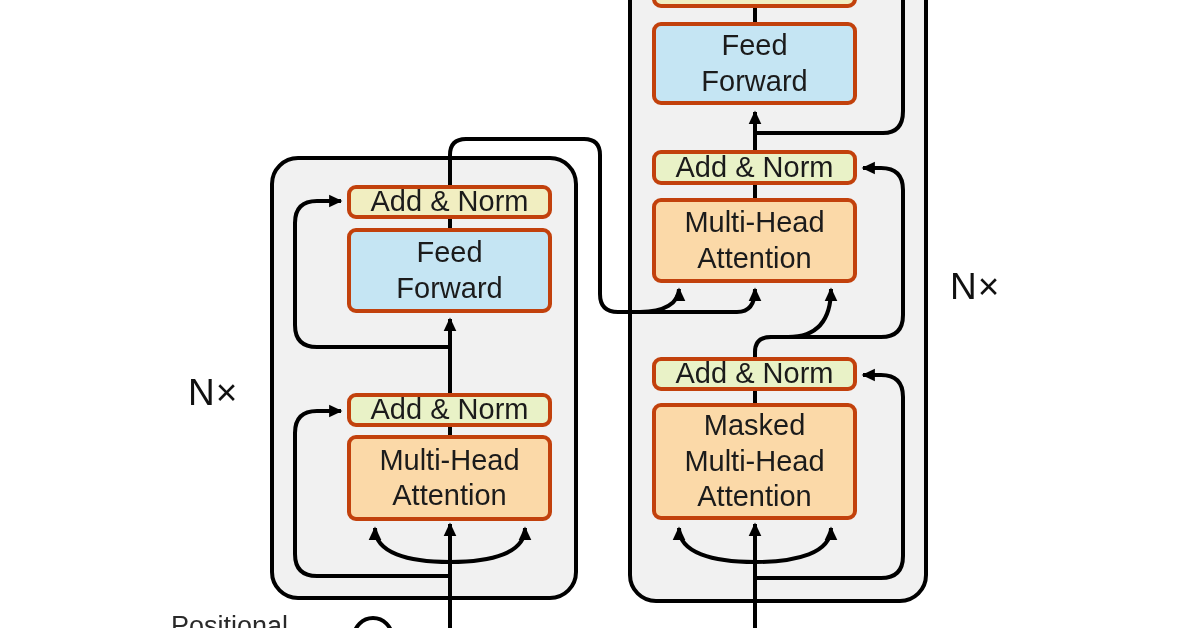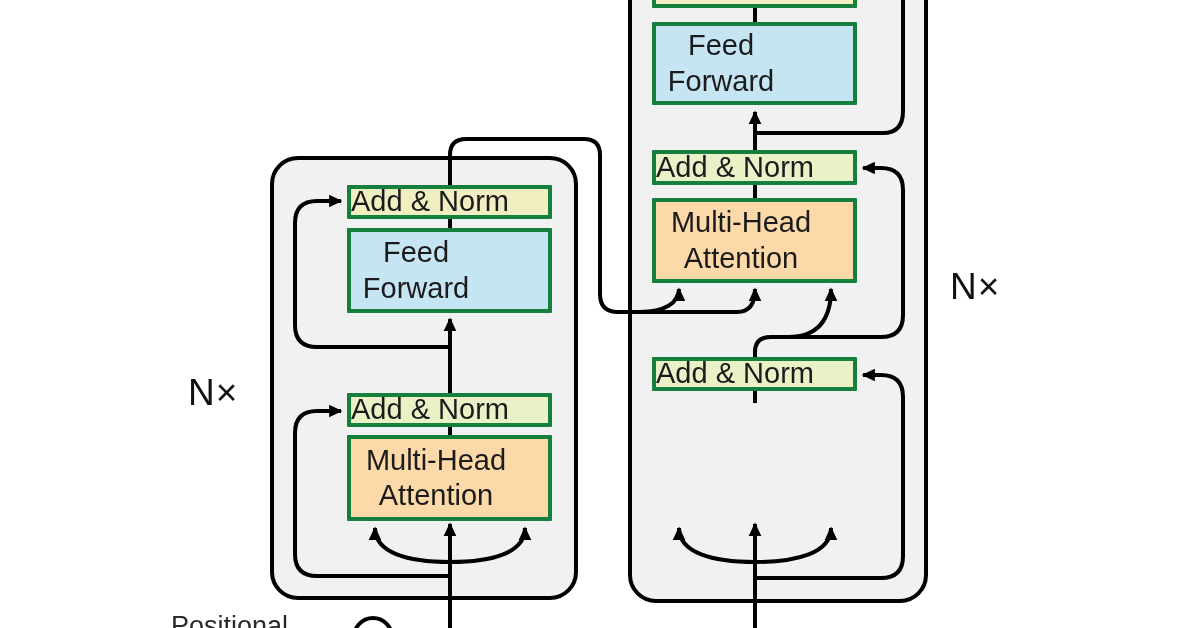--- a/index.html
+++ b/index.html
@@ -3,22 +3,22 @@
 <meta charset="utf-8">
 <style>
   html,body { margin:0; padding:0; background:#ffffff; }
   #stage {
     position:relative; width:1200px; height:628px; overflow:hidden;
     background:#ffffff; font-family:"Liberation Sans", sans-serif; color:#1b1b1b;
   }
   #wires { position:absolute; left:0; top:0; width:1200px; height:628px; }
   .box {
     position:absolute; box-sizing:border-box;
-    border:4px solid #15803d; border-radius:1px;
-    display:flex; align-items:center; 
+    border:4px solid #c2410c; border-radius:9px;
+    display:flex; align-items:center; justify-content:center;
     font-size:29px; line-height:1.22; text-align:center; color:#1b1b1b;
   }
   .box .lbl { display:block; text-align:center; }
   .enc-col  { left:347px; width:205px; }
   .dec-col  { left:652px; width:205px; }
   .repeat-label {
     position:absolute; font-size:37px; color:#111; letter-spacing:1px;
   }
   .footer-label { position:absolute; font-size:27px; color:#2a2a2a; }
   .pe-circle {
@@ -98,20 +98,23 @@
   </div>
 
   <div class="box dec-col" style="top: 198px; height: 85px; background-color: rgb(251, 217, 168);">
     <span class="lbl" style="width:170px;">Multi-Head Attention</span>
   </div>
 
   <div class="box dec-col" style="top: 357px; height: 34px; background-color: rgb(233, 242, 199);">
     <span class="lbl">Add &amp; Norm</span>
   </div>
 
+  <div class="box dec-col" style="top: 403px; height: 117px; background-color: rgb(251, 217, 168);">
+    <span class="lbl" style="width:160px;">Masked Multi-Head Attention</span>
+  </div>
 
   <div class="repeat-label" style="left:188px; top:372px;">N×</div>
   <div class="repeat-label" style="left:950px; top:266px;">N×</div>
 
   <div class="footer-label" style="left:171px; top:611px;">Positional</div>
   <div class="pe-circle" style="left:352px; top:616px;"></div>
 
 </div>
 
 </body></html>

